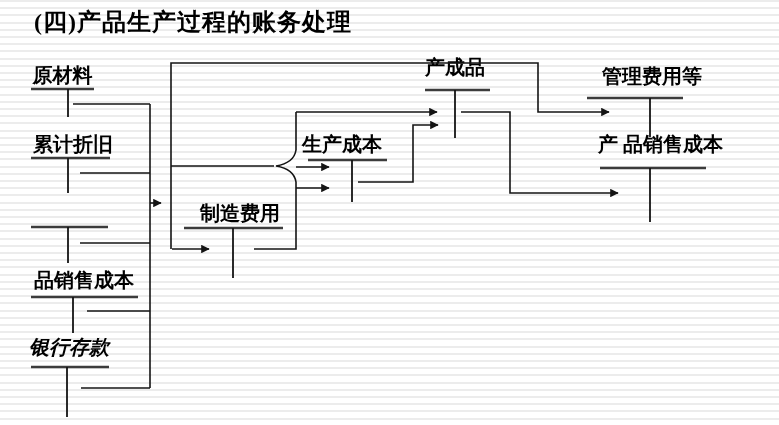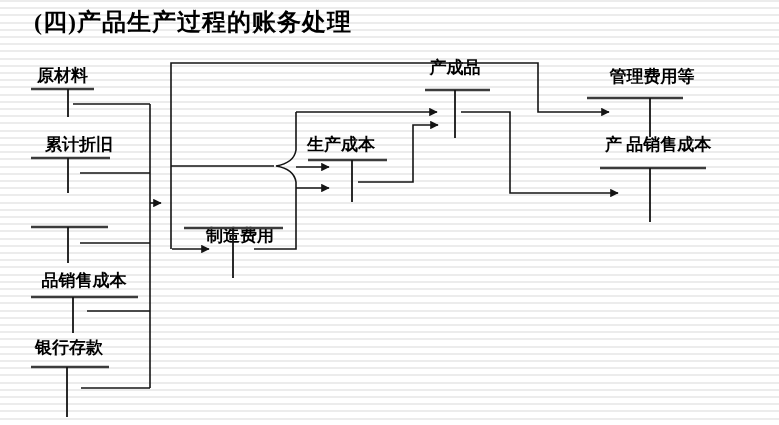--- a/index.html
+++ b/index.html
@@ -10,40 +10,40 @@
     background:repeating-linear-gradient(180deg,#ececec 0px,#ececec 2px,#ffffff 2px,#ffffff 7.2px);
     font-family:"Liberation Serif", serif;
   }
   .title{
     position:absolute;left:34px;top:6px;
     font-size:24px;font-weight:bold;color:#000;
     letter-spacing:1px;white-space:nowrap;
   }
   .acct-label{
     position:absolute;
-    font-size:17px;font-weight:bold;color:#000;
+    font-size:20px;font-weight:bold;color:#000;
     text-align:center;white-space:nowrap;line-height:19px;
   }
   svg.flows{position:absolute;left:0;top:0;}
   .tline{stroke:#3c3c3c;stroke-width:2.4;fill:none;}
   .stem{stroke:#141414;stroke-width:1.8;fill:none;}
   .conn{stroke:#141414;stroke-width:1.6;fill:none;}
 </style>
 </head>
 <body>
 
 <div class="slide">
 
   <div class="title">(四)产品生产过程的账务处理</div>
 
   <div class="acct-label" style="left:31px;top:66px;width:63px;">原材料</div>
   <div class="acct-label" style="left:27px;top:135px;width:86px;text-align:right;">累计折旧</div>
   <div class="acct-label" style="left:28px;top:271px;width:112px;">品销售成本</div>
-  <div class="acct-label" style="left:29px;top:338px;width:80px;">银行存款</div>
-  <div class="acct-label" style="left:190px;top:204px;width:100px;margin-top:22px;">制造费用</div>
+  <div class="acct-label" style="left:29px;top:338px;width:80px;font-style:italic;">银行存款</div>
+  <div class="acct-label" style="left:190px;top:204px;width:100px;">制造费用</div>
   <div class="acct-label" style="left:302px;top:135px;width:78px;">生产成本</div>
   <div class="acct-label" style="left:424px;top:58px;width:62px;">产成品</div>
   <div class="acct-label" style="left:598px;top:67px;width:108px;">管理费用等</div>
   <div class="acct-label" style="left:598px;top:135px;width:120px;">产 品销售成本</div>
 
   <svg class="flows" width="779" height="425" viewBox="0 0 779 425">
     <defs>
       <marker id="arr" viewBox="0 0 10 10" refX="9.2" refY="5" markerWidth="9.5" markerHeight="8.5" orient="auto" markerUnits="userSpaceOnUse">
         <path d="M0,0 L10,5 L0,10 z" fill="#141414"></path>
       </marker>

